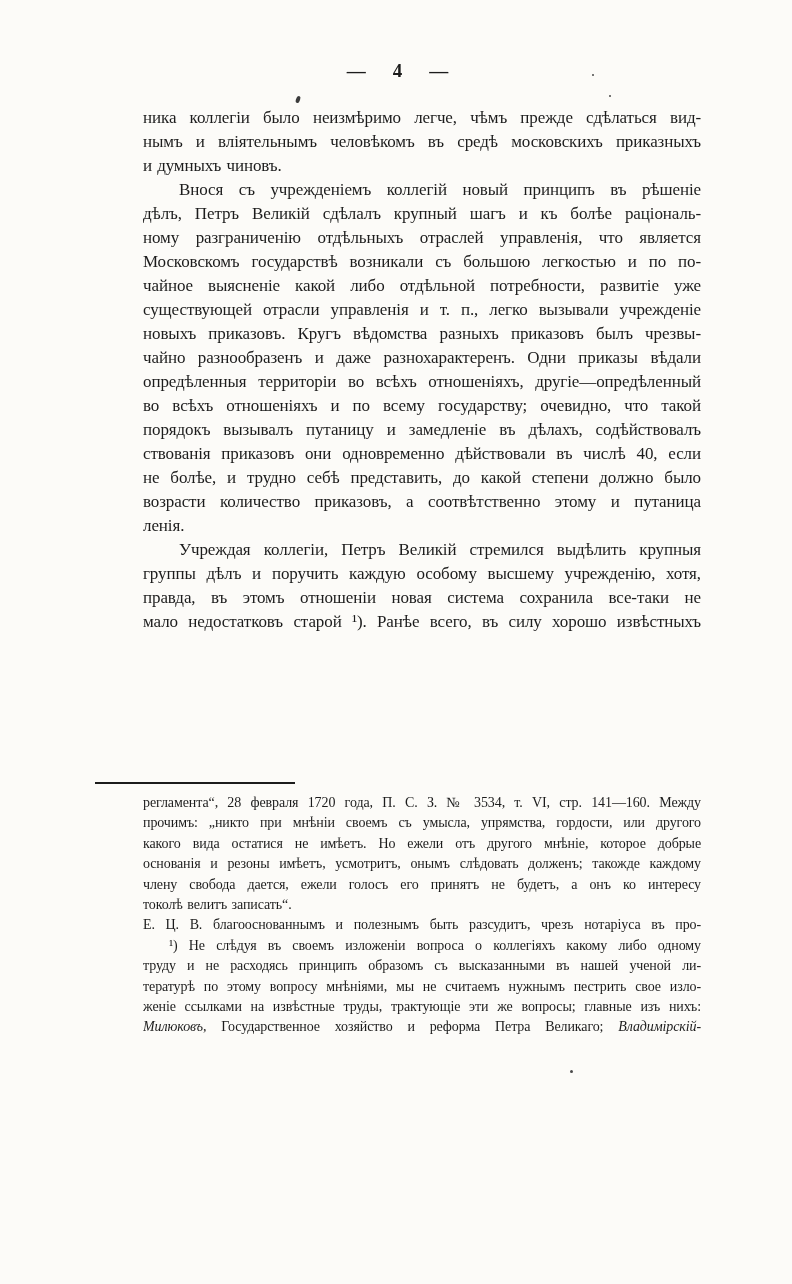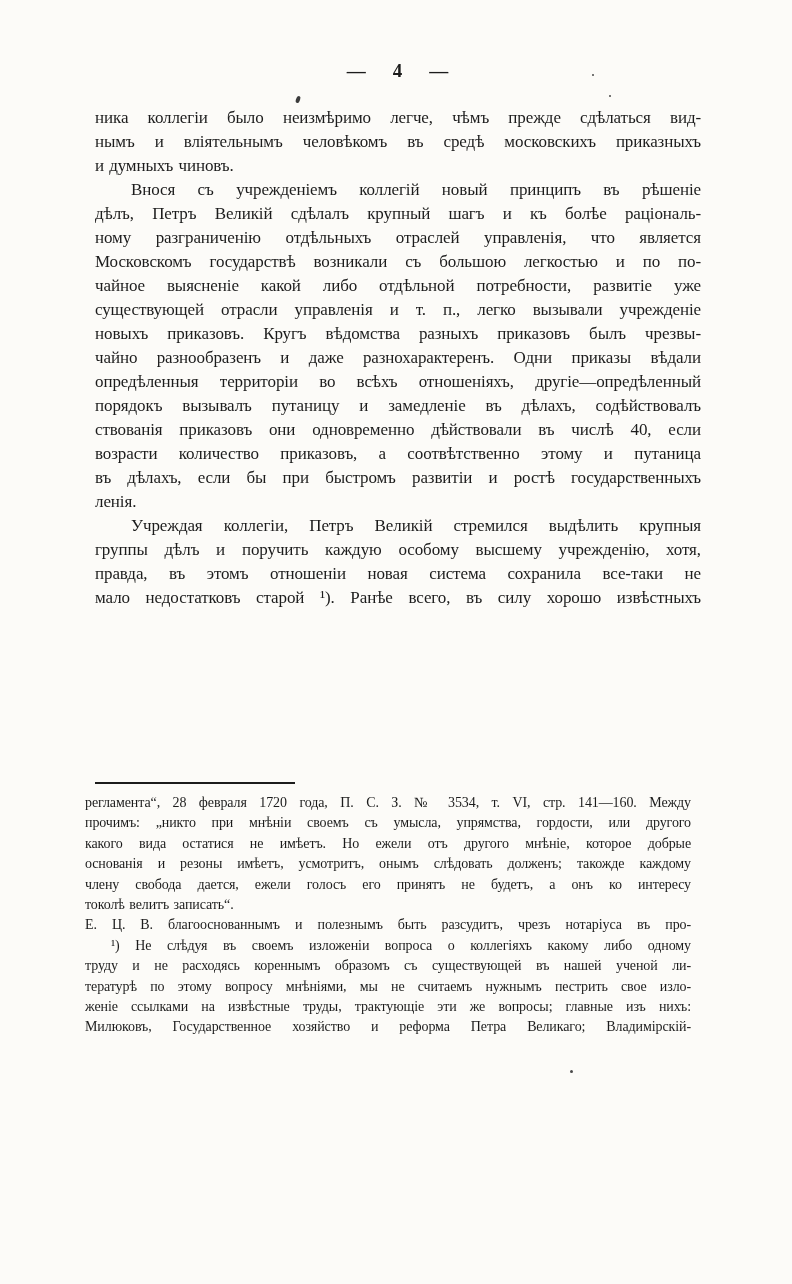--- a/index.html
+++ b/index.html
@@ -40,39 +40,40 @@
     position: absolute;
     top: 782px;
     left: 95px;
     width: 200px;
     height: 0;
     border-top: 2.5px solid #1c1c1c;
   }
   .footnote-text {
     position: absolute;
     top: 793px;
-    left: 85px;
+    left: 95px;
     width: 606px;
     font-size: 14px;
     line-height: 20.4px;
   }
   .tl {
     height: 1lh;
     overflow: hidden;
     text-align: left;
     letter-spacing: -0.1px;
     word-spacing: 1px;
+    margin-left: 48px;
   }
   .tl.just {
     text-align: justify;
     text-align-last: justify;
   }
   .main-text .tl.ind { text-indent: 36px; }
   .footnote-text .tl.ind { text-indent: 26px; }
-  .it { }
+  .it { font-style: italic; }
   .speck {
     position: absolute;
     background: #4a4a4a;
     border-radius: 50%;
   }
   .speck.comma {
     width: 4px; height: 7px;
     border-radius: 60% 40% 50% 50%;
     transform: rotate(18deg);
     background: #3c3c3c;
@@ -98,41 +99,42 @@
       <div class="tl">и думныхъ чиновъ.</div>
       <div class="tl just ind">Внося съ учрежденіемъ коллегій новый принципъ въ рѣшеніе</div>
       <div class="tl just">дѣлъ, Петръ Великій сдѣлалъ крупный шагъ и къ болѣе раціональ-</div>
       <div class="tl just">ному разграниченію отдѣльныхъ отраслей управленія, что является</div>
       <div class="tl just">Московскомъ государствѣ возникали съ большою легкостью и по по-</div>
       <div class="tl just">чайное выясненіе какой либо отдѣльной потребности, развитіе уже</div>
       <div class="tl just">существующей отрасли управленія и т. п., легко вызывали учрежденіе</div>
       <div class="tl just">новыхъ приказовъ. Кругъ вѣдомства разныхъ приказовъ былъ чрезвы-</div>
       <div class="tl just">чайно разнообразенъ и даже разнохарактеренъ. Одни приказы вѣдали</div>
       <div class="tl just">опредѣленныя территоріи во всѣхъ отношеніяхъ, другіе—опредѣленный</div>
+      <div class="tl just">во всѣхъ отношеніяхъ и по всему государству; очевидно, что такой</div>
       <div class="tl just">порядокъ вызывалъ путаницу и замедленіе въ дѣлахъ, содѣйствовалъ</div>
       <div class="tl just">ствованія приказовъ они одновременно дѣйствовали въ числѣ 40, если</div>
+      <div class="tl just">не болѣе, и трудно себѣ представить, до какой степени должно было</div>
       <div class="tl just">возрасти количество приказовъ, а соотвѣтственно этому и путаница</div>
-      <div class="tl just">въ дѣлахъ, если бы при быстромъ развитіи и ростѣ государственныхъ</div>
       <div class="tl">ленія.</div>
       <div class="tl just ind">Учреждая коллегіи, Петръ Великій стремился выдѣлить крупныя</div>
       <div class="tl just">группы дѣлъ и поручить каждую особому высшему учрежденію, хотя,</div>
       <div class="tl just">правда, въ этомъ отношеніи новая система сохранила все-таки не</div>
       <div class="tl just">мало недостатковъ старой ¹). Ранѣе всего, въ силу хорошо извѣстныхъ</div>
     </div>
 
   <div class="footnote-rule"></div>
 
   <div class="footnote-text" id="footnote-text">
       <div class="tl just">регламента“, 28 февраля 1720 года, П. С. З. № 3534, т. VI, стр. 141—160. Между</div>
       <div class="tl just">прочимъ: „никто при мнѣніи своемъ съ умысла, упрямства, гордости, или другого</div>
       <div class="tl just">какого вида остатися не имѣетъ. Но ежели отъ другого мнѣніе, которое добрые</div>
       <div class="tl just">основанія и резоны имѣетъ, усмотритъ, онымъ слѣдовать долженъ; такожде каждому</div>
       <div class="tl just">члену свобода дается, ежели голосъ его принятъ не будетъ, а онъ ко интересу</div>
       <div class="tl">токолѣ велитъ записать“.</div>
       <div class="tl just">Е. Ц. В. благооснованнымъ и полезнымъ быть разсудитъ, чрезъ нотаріуса въ про-</div>
       <div class="tl just ind">¹) Не слѣдуя въ своемъ изложеніи вопроса о коллегіяхъ какому либо одному</div>
-      <div class="tl just">труду и не расходясь кореннымъ образомъ съ существующей въ нашей ученой ли-</div>
+      <div class="tl just">труду и не расходясь принципъ образомъ съ высказанными въ нашей ученой ли-</div>
       <div class="tl just">тературѣ по этому вопросу мнѣніями, мы не считаемъ нужнымъ пестрить свое изло-</div>
       <div class="tl just">женіе ссылками на извѣстные труды, трактующіе эти же вопросы; главные изъ нихъ:</div>
       <div class="tl just"><span class="it">Милюковъ</span><span>, Государственное хозяйство и реформа Петра Великаго; </span><span class="it">Владимірскій-</span></div>
     </div>
 
 </div>
 
 </body></html>

